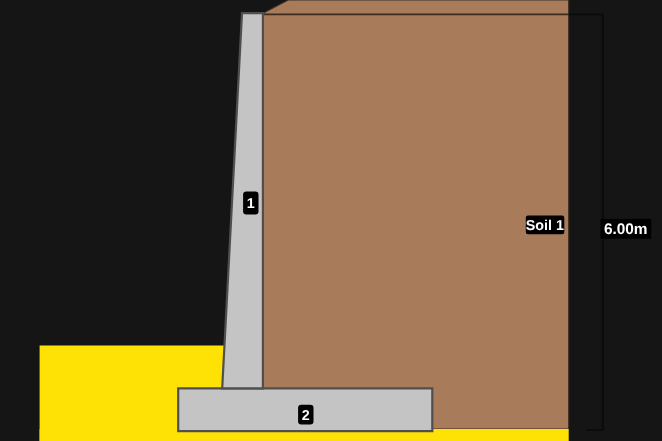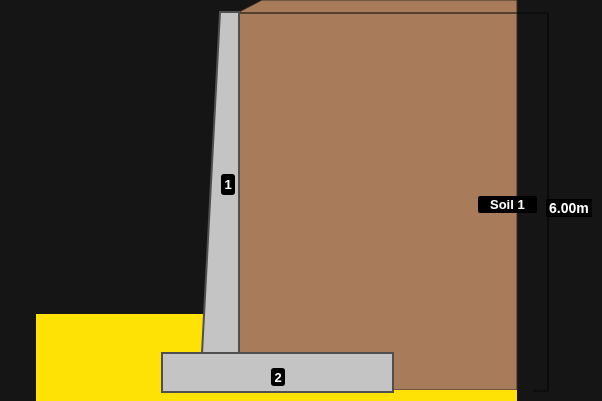--- a/index.html
+++ b/index.html
@@ -41,21 +41,21 @@
   }
   #lbl-footing {
     left: 271px; top: 368px;
     width: 14px; height: 18px;
     font-size: 13px;
     border-radius: 3px;
   }
   #lbl-soil {
     left: 478px; top: 196px;
     height: 17px;
-    padding: 1px 12px;
+    padding: 1px 0;
     font-size: 13px;
     border-radius: 2px;
   }
   #lbl-dim {
     left: 546px; top: 199px;
     height: 18px;
     padding: 1px 3px;
     font-size: 14px;
   }
 </style>

